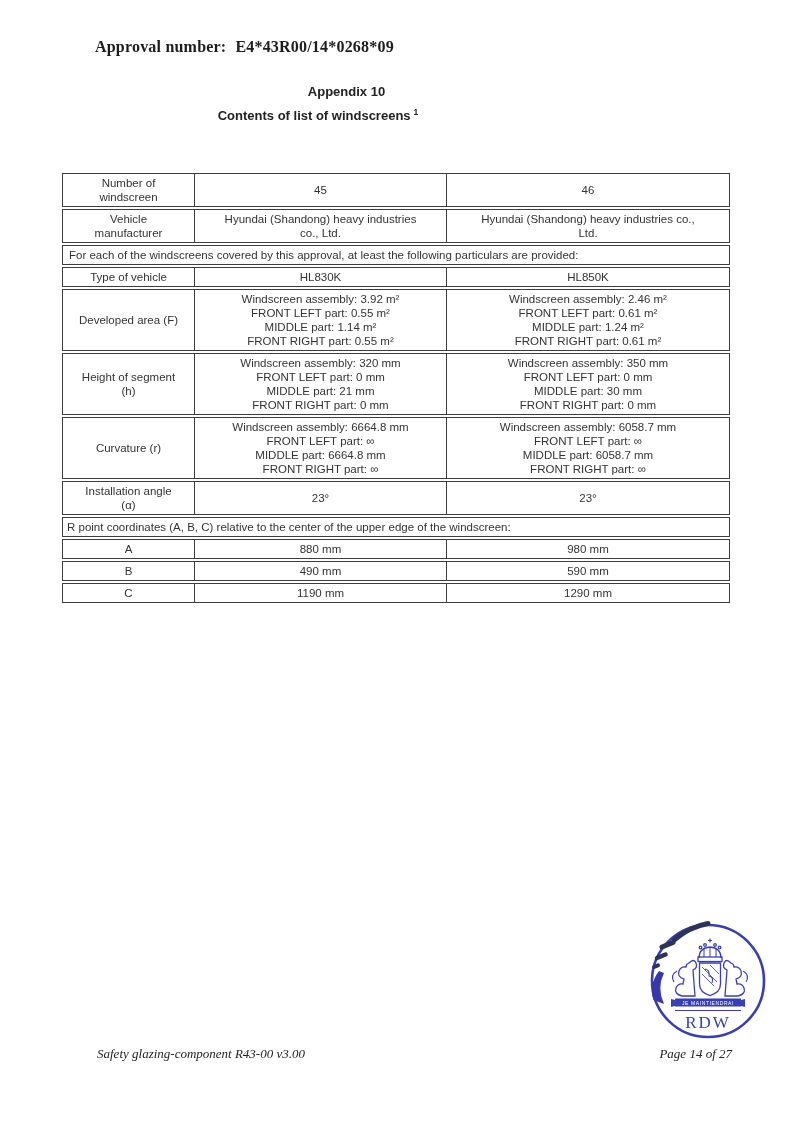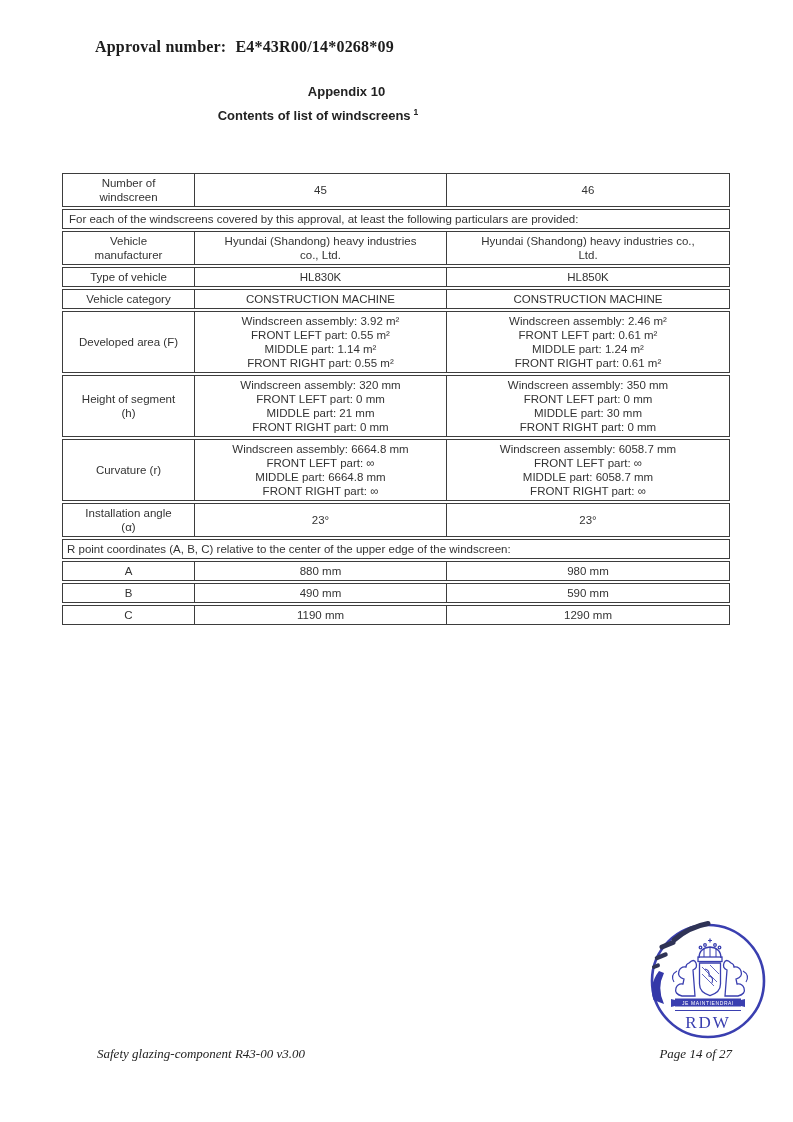--- a/index.html
+++ b/index.html
@@ -83,39 +83,34 @@
     <col style="width:283px">
   </colgroup>
   <tbody>
       <tr>
         <td>Number of
 windscreen</td>
         <td>45</td>
         <td>46</td>
       </tr>
       <tr>
-        <td colspan="3" class="full left">For each of the windscreens covered by this approval, at least the following particulars are provided:</td>
-      </tr>
-      <tr>
         <td>Vehicle
 manufacturer</td>
         <td>Hyundai (Shandong) heavy industries
 co., Ltd.</td>
         <td>Hyundai (Shandong) heavy industries co.,
 Ltd.</td>
       </tr>
       <tr>
+        <td colspan="3" class="full left">For each of the windscreens covered by this approval, at least the following particulars are provided:</td>
+      </tr>
+      <tr>
         <td>Type of vehicle</td>
         <td>HL830K</td>
         <td>HL850K</td>
-      </tr>
-      <tr>
-        <td>Vehicle category</td>
-        <td>CONSTRUCTION MACHINE</td>
-        <td>CONSTRUCTION MACHINE</td>
       </tr>
       <tr>
         <td>Developed area (F)</td>
         <td>Windscreen assembly: 3.92 m²
 FRONT LEFT part: 0.55 m²
 MIDDLE part: 1.14 m²
 FRONT RIGHT part: 0.55 m²</td>
         <td>Windscreen assembly: 2.46 m²
 FRONT LEFT part: 0.61 m²
 MIDDLE part: 1.24 m²

